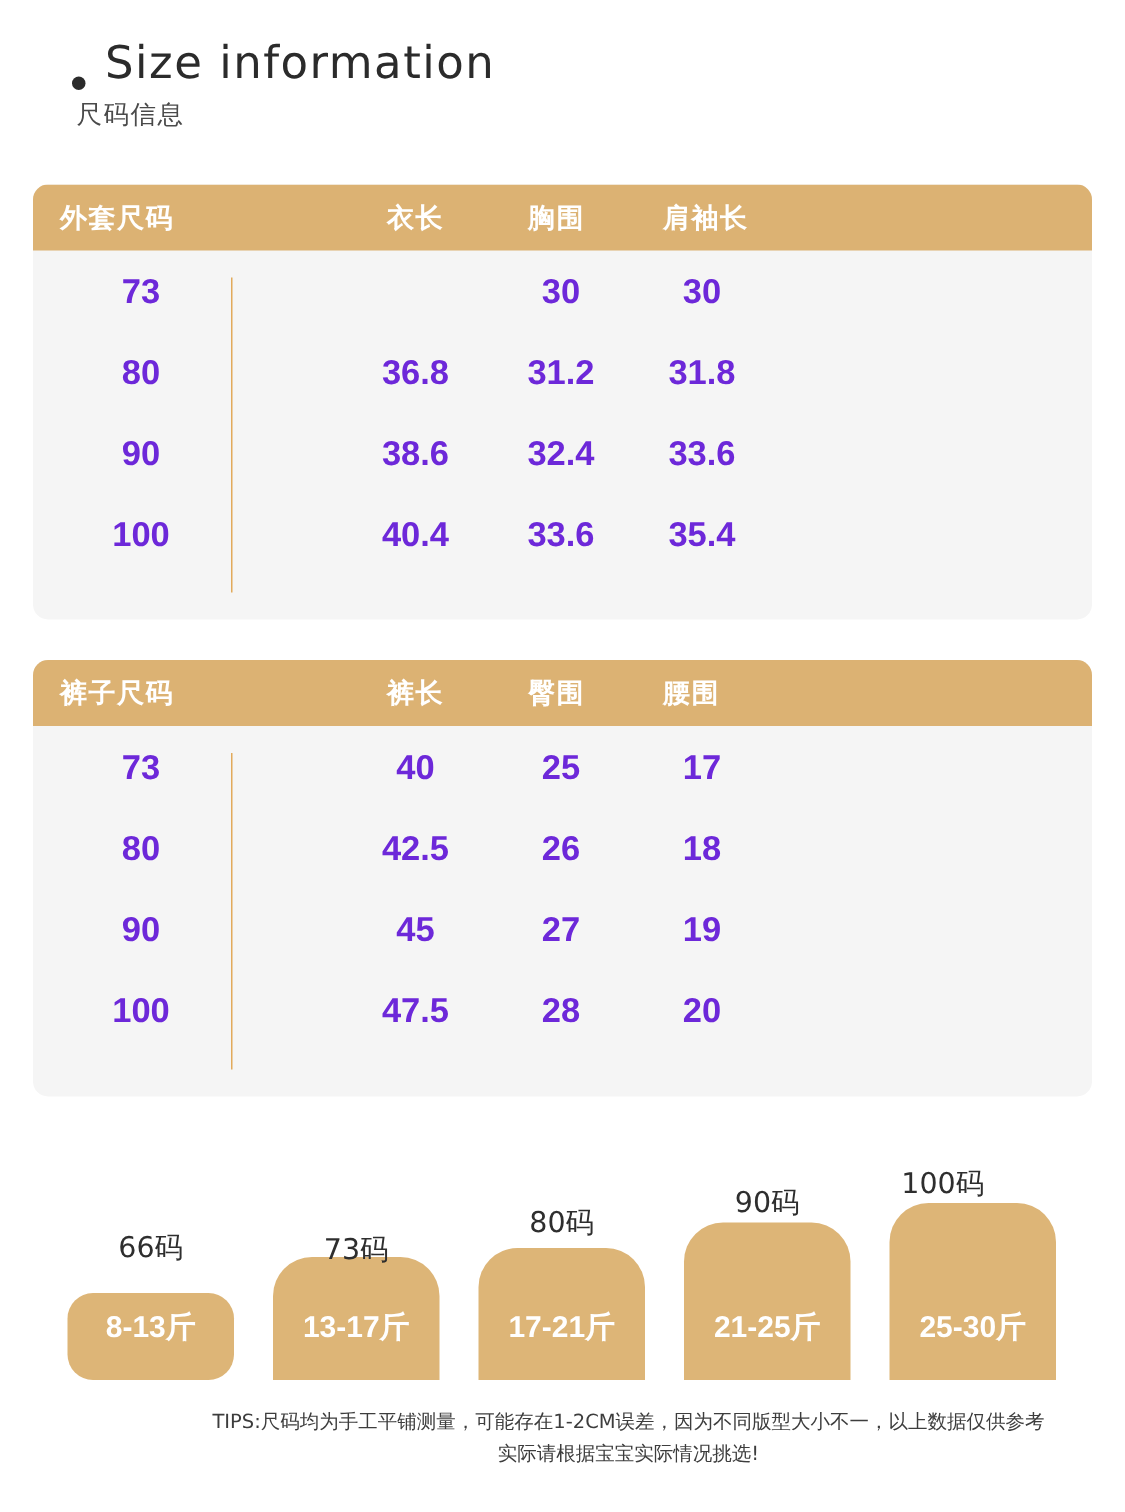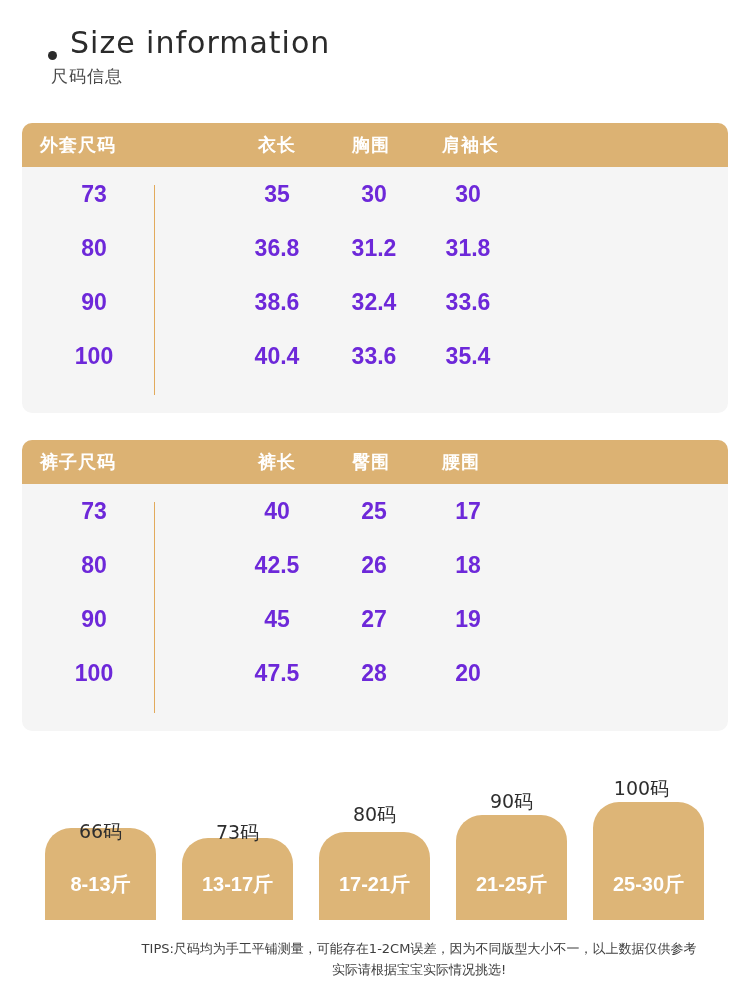--- a/index.html
+++ b/index.html
@@ -189,21 +189,20 @@
   <div class="table-head">
     <span class="th th-c0">外套尺码</span>
     <span class="th th-c1">衣长</span>
     <span class="th th-c2">胸围</span>
     <span class="th th-c3">肩袖长</span>
   </div>
   <div class="table-body">
     <div class="divider"></div>
     <div class="row">
       <span class="td td-c0">73</span>
-      <span class="td td-c1">35</span>
       <span class="td td-c2">30</span>
       <span class="td td-c3">30</span>
     </div>
     <div class="row">
       <span class="td td-c0">80</span>
       <span class="td td-c1">36.8</span>
       <span class="td td-c2">31.2</span>
       <span class="td td-c3">31.8</span>
     </div>
     <div class="row">
@@ -251,21 +250,21 @@
     <div class="row">
       <span class="td td-c0">100</span>
       <span class="td td-c1">47.5</span>
       <span class="td td-c2">28</span>
       <span class="td td-c3">20</span>
     </div>
   </div>
 </div>
 
 <div class="badges">
-  <div class="badge" id="badge-0" style="left: 0px; height: 92px;">
+  <div class="badge" id="badge-0" style="left: 0px; height: 58px; border-radius: 17px;">
     <span class="badge-val">8-13斤</span>
   </div>
   <span class="badge-cap" id="cap-0" style="left: 0px; top: 39px;">66码</span>
 
   <div class="badge" id="badge-1" style="left: 137px; height: 82px;">
     <span class="badge-val">13-17斤</span>
   </div>
   <span class="badge-cap" id="cap-1" style="left: 137px; top: 40px;">73码</span>
 
   <div class="badge" id="badge-2" style="left: 274px; height: 88px;">
@@ -274,19 +273,19 @@
   <span class="badge-cap" id="cap-2" style="left: 274px; top: 22px;">80码</span>
 
   <div class="badge" id="badge-3" style="left: 411px; height: 105px;">
     <span class="badge-val">21-25斤</span>
   </div>
   <span class="badge-cap" id="cap-3" style="left: 411px; top: 9px;">90码</span>
 
   <div class="badge" id="badge-4" style="left: 548px; height: 118px;">
     <span class="badge-val">25-30斤</span>
   </div>
-  <span class="badge-cap" id="cap-4" style="left: 541px; top: -4px;">100码</span>
+  <span class="badge-cap" id="cap-4" style="left: 528px; top: -4px;">100码</span>
 </div>
 
 <div class="tips">
   <div>TIPS:尺码均为手工平铺测量，可能存在1-2CM误差，因为不同版型大小不一，以上数据仅供参考</div>
   <div>实际请根据宝宝实际情况挑选!</div>
 </div>
 
 </body></html>

